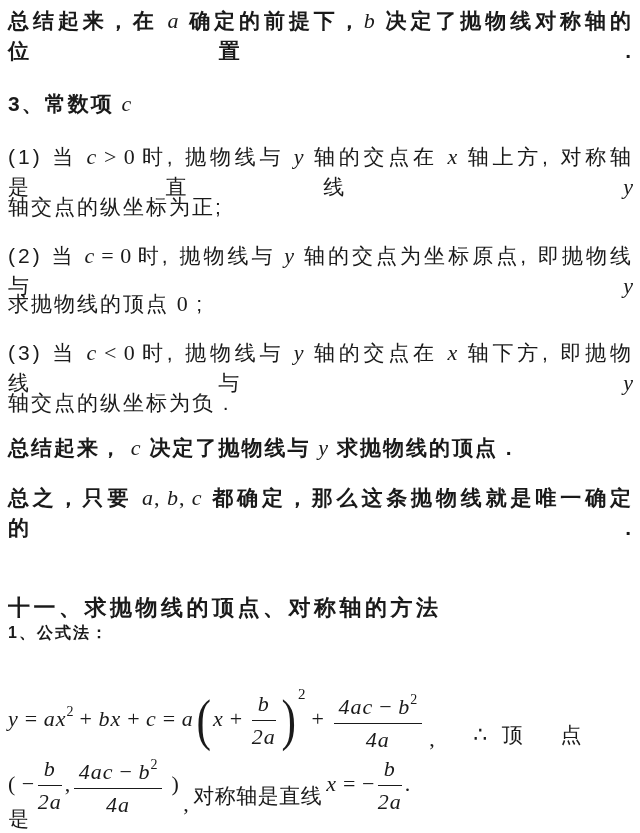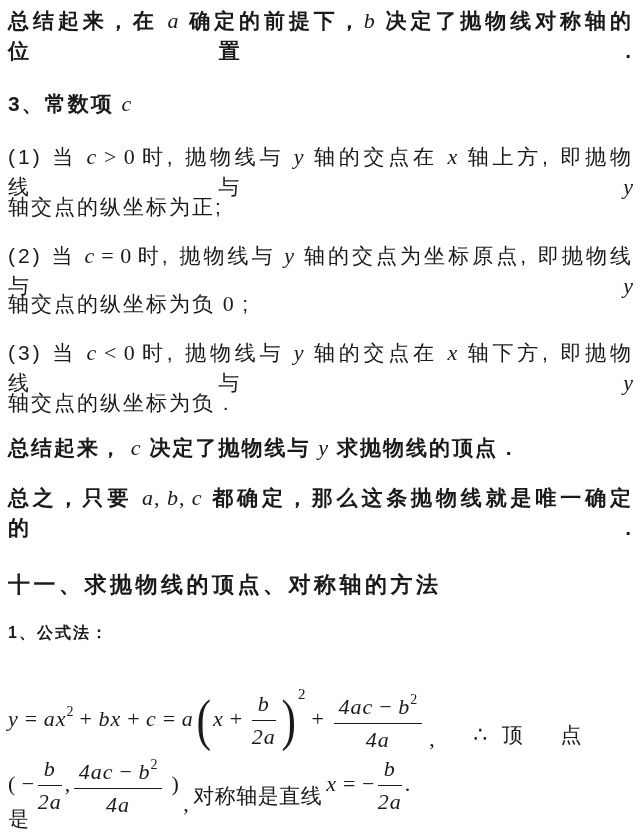--- a/index.html
+++ b/index.html
@@ -23,21 +23,21 @@
     letter-spacing: 2px;
     color: #1a1a1a;
   }
   .bold { font-weight: 700; }
   .just {
     text-align: justify;
     text-align-last: justify;
     text-justify: inter-character;
     letter-spacing: 3px;
   }
-  .sp35 { letter-spacing: 3.5px; }
+  .sp35 { letter-spacing: 3.5px; margin-top: 23px; }
   .fline { line-height: 64px; letter-spacing: 0.5px; }
 
   
   .s-cn { font-family: "Liberation Sans", sans-serif; }
   .s-v  { font-family: "Liberation Serif", serif; font-style: italic; font-weight: 400; letter-spacing: 1px; font-size: 22px; }
   .s-o  { font-family: "Liberation Serif", serif; font-weight: 400; letter-spacing: 0.5px; font-size: 22px; }
   .s-sup  { font-family: "Liberation Serif", serif; font-size: 14px; vertical-align: 10px; letter-spacing: 0; }
   .s-supb { font-family: "Liberation Serif", serif; font-size: 15px; vertical-align: 27px; letter-spacing: 0; }
   .s-bp {
     font-family: "Liberation Serif", serif;
@@ -61,24 +61,24 @@
   }
   .frac .fn { display: block; border-bottom: 1.6px solid #1a1a1a; padding: 0 5px 3px; }
   .frac .fd { display: block; padding-top: 3px; }
 </style>
 </head>
 <body>
 
 <div class="page">
   <div class="line bold just" style="top:6px"><span class="s-cn">总结起来，在 </span><span class="s-v">a</span><span class="s-cn"> 确定的前提下，</span><span class="s-v">b</span><span class="s-cn"> 决定了抛物线对称轴的位置 .</span></div>
   <div class="line bold" style="top:89px"><span class="s-cn">3、常数项 </span><span class="s-v">c</span></div>
-  <div class="line just" style="top:142px"><span class="s-cn">(1) 当 </span><span class="s-v">c</span><span class="s-o"> &gt; 0 </span><span class="s-cn">时, 抛物线与 </span><span class="s-v">y</span><span class="s-cn"> 轴的交点在 </span><span class="s-v">x</span><span class="s-cn"> 轴上方, 即抛物线与 </span><span class="s-v">y</span></div>
+  <div class="line just" style="top:142px"><span class="s-cn">(1) 当 </span><span class="s-v">c</span><span class="s-o"> &gt; 0 </span><span class="s-cn">时, 抛物线与 </span><span class="s-v">y</span><span class="s-cn"> 轴的交点在 </span><span class="s-v">x</span><span class="s-cn"> 轴上方, 对称轴是直线 </span><span class="s-v">y</span></div>
   <div class="line" style="top:192px"><span class="s-cn">轴交点的纵坐标为正;</span></div>
   <div class="line just" style="top:241px"><span class="s-cn">(2) 当 </span><span class="s-v">c</span><span class="s-o"> = 0 </span><span class="s-cn">时, 抛物线与 </span><span class="s-v">y</span><span class="s-cn"> 轴的交点为坐标原点, 即抛物线与 </span><span class="s-v">y</span></div>
-  <div class="line" style="top:289px"><span class="s-cn">轴交点的纵坐标为负 </span><span class="s-o">0</span><span class="s-cn"> ;</span></div>
+  <div class="line" style="top:289px"><span class="s-cn">求抛物线的顶点 </span><span class="s-o">0</span><span class="s-cn"> ;</span></div>
   <div class="line just" style="top:338px"><span class="s-cn">(3) 当 </span><span class="s-v">c</span><span class="s-o"> &lt; 0 </span><span class="s-cn">时, 抛物线与 </span><span class="s-v">y</span><span class="s-cn"> 轴的交点在 </span><span class="s-v">x</span><span class="s-cn"> 轴下方, 即抛物线与 </span><span class="s-v">y</span></div>
   <div class="line" style="top:388px"><span class="s-cn">轴交点的纵坐标为负 .</span></div>
   <div class="line bold" style="top:433px"><span class="s-cn">总结起来， </span><span class="s-v">c</span><span class="s-cn"> 决定了抛物线与 </span><span class="s-v">y</span><span class="s-cn"> 求抛物线的顶点 .</span></div>
   <div class="line bold just" style="top:483px"><span class="s-cn">总之，只要 </span><span class="s-v">a</span><span class="s-o">, </span><span class="s-v">b</span><span class="s-o">, </span><span class="s-v">c</span><span class="s-cn"> 都确定，那么这条抛物线就是唯一确定的 .</span></div>
   <div class="line bold sp35" style="top:570px; font-size:22px"><span class="s-cn">十一、求抛物线的顶点、对称轴的方法</span></div>
   <div class="line bold" style="top:618px; font-size:16px"><span class="s-cn">1、公式法：</span></div>
   <div class="line fline" style="top:662px"><span class="s-v">y</span><span class="s-o"> = </span><span class="s-v">ax</span><span class="s-sup">2</span><span class="s-o"> + </span><span class="s-v">bx</span><span class="s-o"> + </span><span class="s-v">c</span><span class="s-o"> = </span><span class="s-v">a</span><span class="s-bp">(</span><span class="s-v">x</span><span class="s-o"> + </span><span class="frac"><span class="fn"><span class="s-v">b</span></span><span class="fd"><span class="s-v">2a</span></span></span><span class="s-bp">)</span><span class="s-supb">2</span><span class="s-o"> + </span><span class="frac"><span class="fn"><span class="s-v">4ac</span><span class="s-o"> − </span><span class="s-v">b</span><span class="s-sup">2</span></span><span class="fd"><span class="s-v">4a</span></span></span><span class="s-comma-low">,</span><span class="s-tf">∴</span><span class="s-cnw">顶 点 是</span></div>
   <div class="line fline" style="top:752px"><span class="s-o">( −</span><span class="frac"><span class="fn"><span class="s-v">b</span></span><span class="fd"><span class="s-v">2a</span></span></span><span class="s-o">,</span><span class="frac"><span class="fn"><span class="s-v">4ac</span><span class="s-o"> − </span><span class="s-v">b</span><span class="s-sup">2</span></span><span class="fd"><span class="s-v">4a</span></span></span><span class="s-o"> )</span><span class="s-comma-low">,</span><span class="s-cn-low">对称轴是直线</span><span class="s-v">x</span><span class="s-o"> = −</span><span class="frac"><span class="fn"><span class="s-v">b</span></span><span class="fd"><span class="s-v">2a</span></span></span><span class="s-o">.</span></div>
 </div>
 

